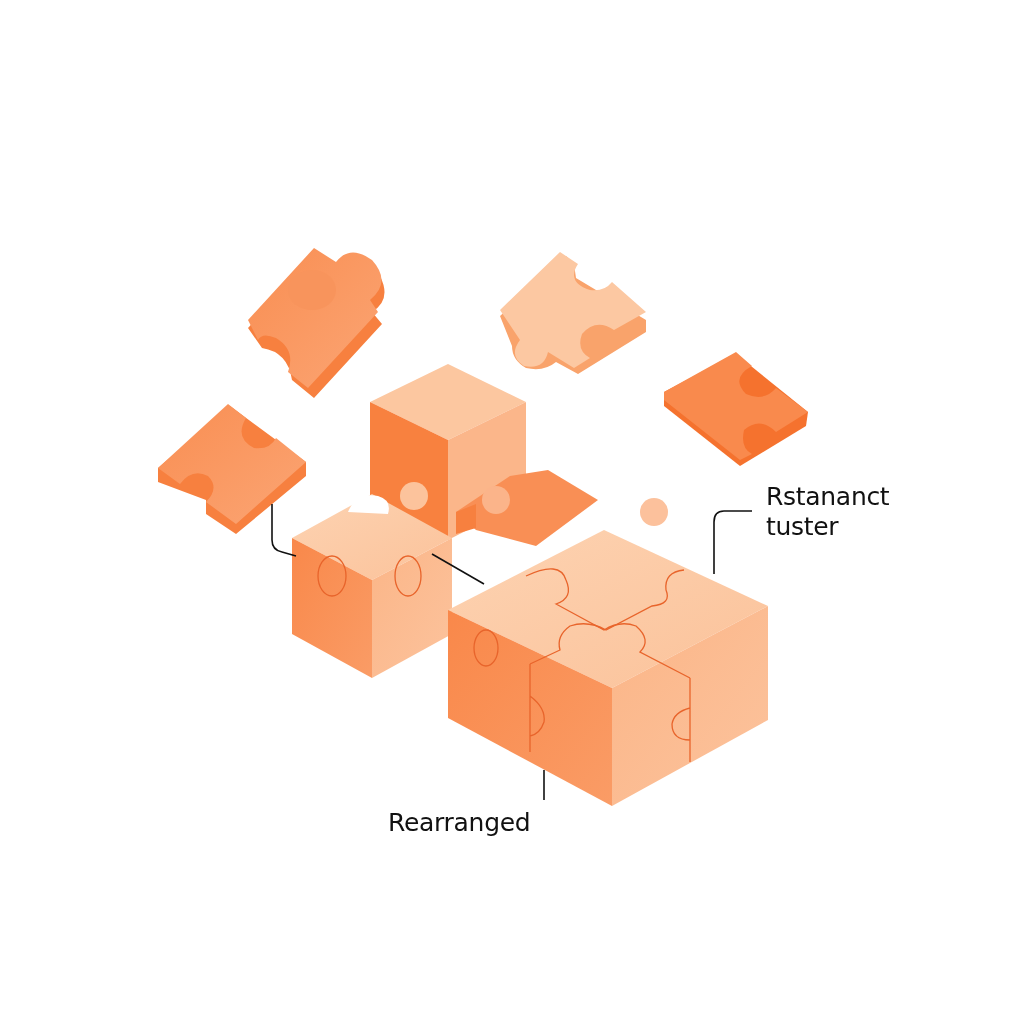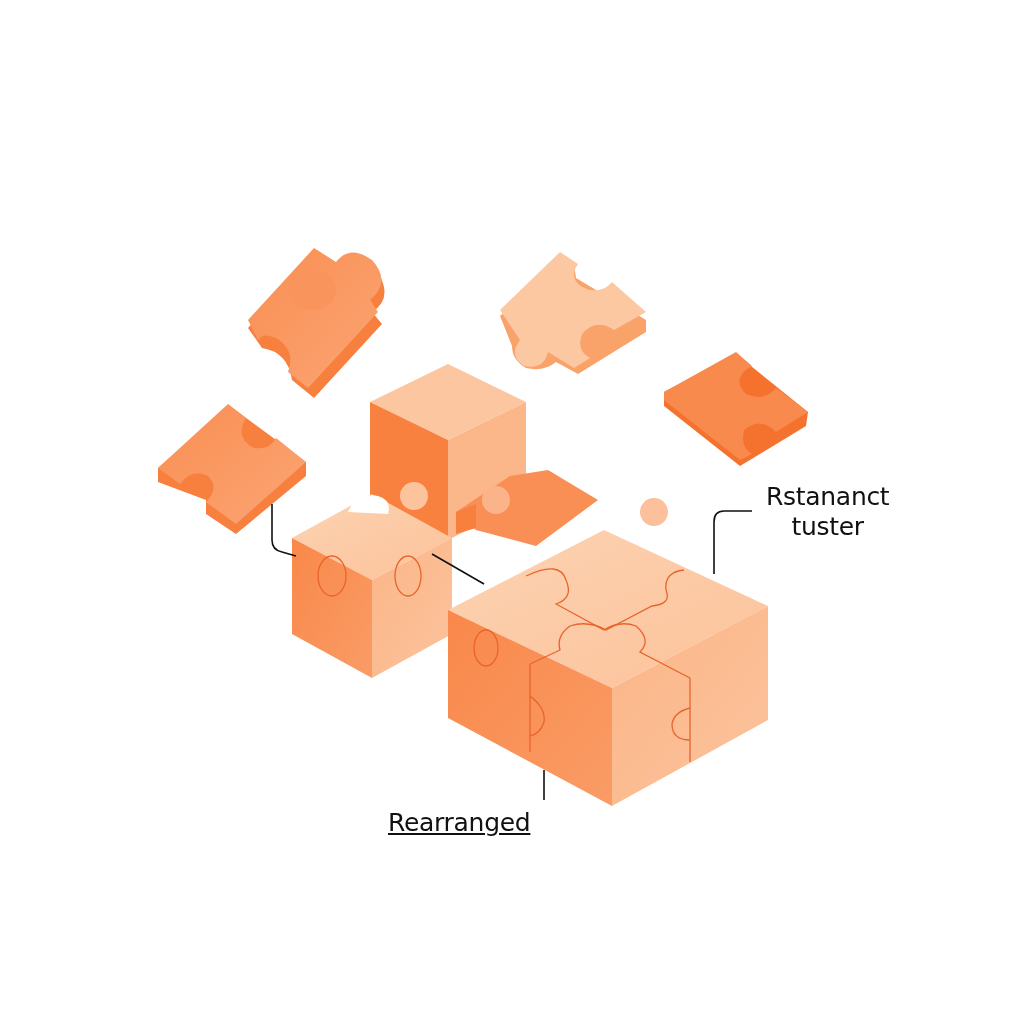--- a/index.html
+++ b/index.html
@@ -87,20 +87,20 @@
   </g>
 
   <g>
     <path d="M272,504 L272,540 Q272,550 282,552 L296,556" fill="none" stroke="#111" stroke-width="1.6"></path>
     <path d="M432,554 L484,584" fill="none" stroke="#111" stroke-width="1.6"></path>
     <path d="M752,511 L724,511 Q714,511 714,522 L714,574" fill="none" stroke="#111" stroke-width="1.6"></path>
     <path d="M544,770 L544,800" fill="none" stroke="#111" stroke-width="1.6"></path>
   </g>
 </svg>
 
-<div class="label" style="left:766px; top:482px;text-align:center;">
+<div class="label" style="left:766px; top:482px;">
   <div>Rstananct</div>
   <div>tuster</div>
 </div>
 
-<div class="label" style="left:388px; top:808px;text-decoration:underline;">
+<div class="label" style="left:388px; top:808px;">
   <div>Rearranged</div>
 </div>
 
 </body></html>

